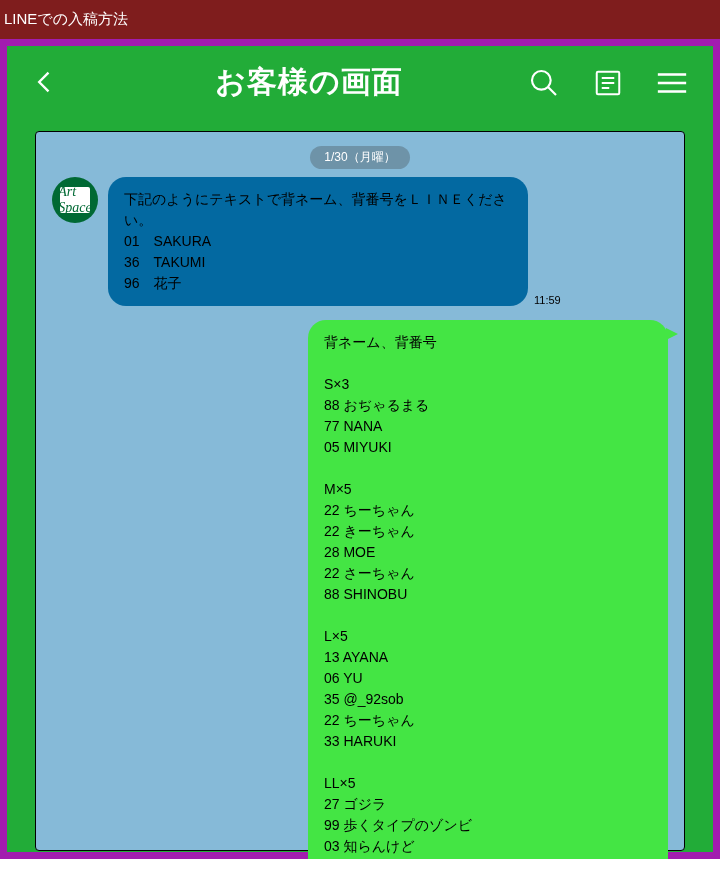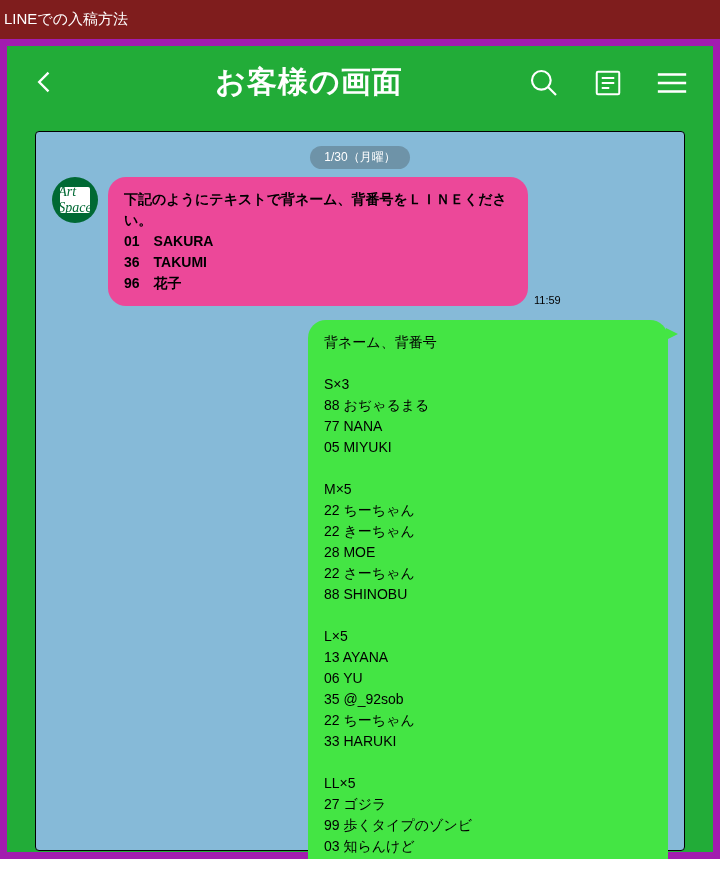--- a/index.html
+++ b/index.html
@@ -20,21 +20,21 @@
 .date-pill { background: #6e93a8; color: #fff; font-size: 12px; padding: 3px 14px; border-radius: 14px; display: block; margin: 0 auto 8px auto; width: fit-content; text-align: center; }
 
 .msg-row { display: flex; margin-bottom: 14px; }
 .msg-row.in { justify-content: flex-start; }
 .msg-row.out { justify-content: flex-end; }
 
 .avatar { width: 46px; height: 46px; border-radius: 50%; background: #006934; display: flex; align-items: center; justify-content: center; flex-shrink: 0; margin-right: 10px; }
 .avatar-shirt { width: 30px; height: 26px; background: #fff; border-radius: 2px; position: relative; display:flex; align-items:center; justify-content:center; font-size:14px; font-style:italic; color:#006934; font-family: cursive; }
 
 .bubble { border-radius: 18px; padding: 12px 16px; font-size: 14px; line-height: 1.5; max-width: 420px; position: relative; }
-.bubble.white { background: #ec4899; color: #000; font-weight: bold; }
+.bubble.white { background: #0369a1; color: #000; }
 .bubble.green { background: #44e544; color: #000; width: 360px; }
 
 .meta { display: flex; flex-direction: column; justify-content: flex-end; font-size: 11px; color: #000; padding: 0 6px; text-align: left; }
 .meta.left { align-items: flex-end; }
 
 .msg-text { white-space: pre-line; }
 
 .green-tail { position:absolute; top:8px; right:-10px; width:0; height:0; border-left:12px solid #44e544; border-top:6px solid transparent; border-bottom:6px solid transparent; }
 </style>
 </head>

